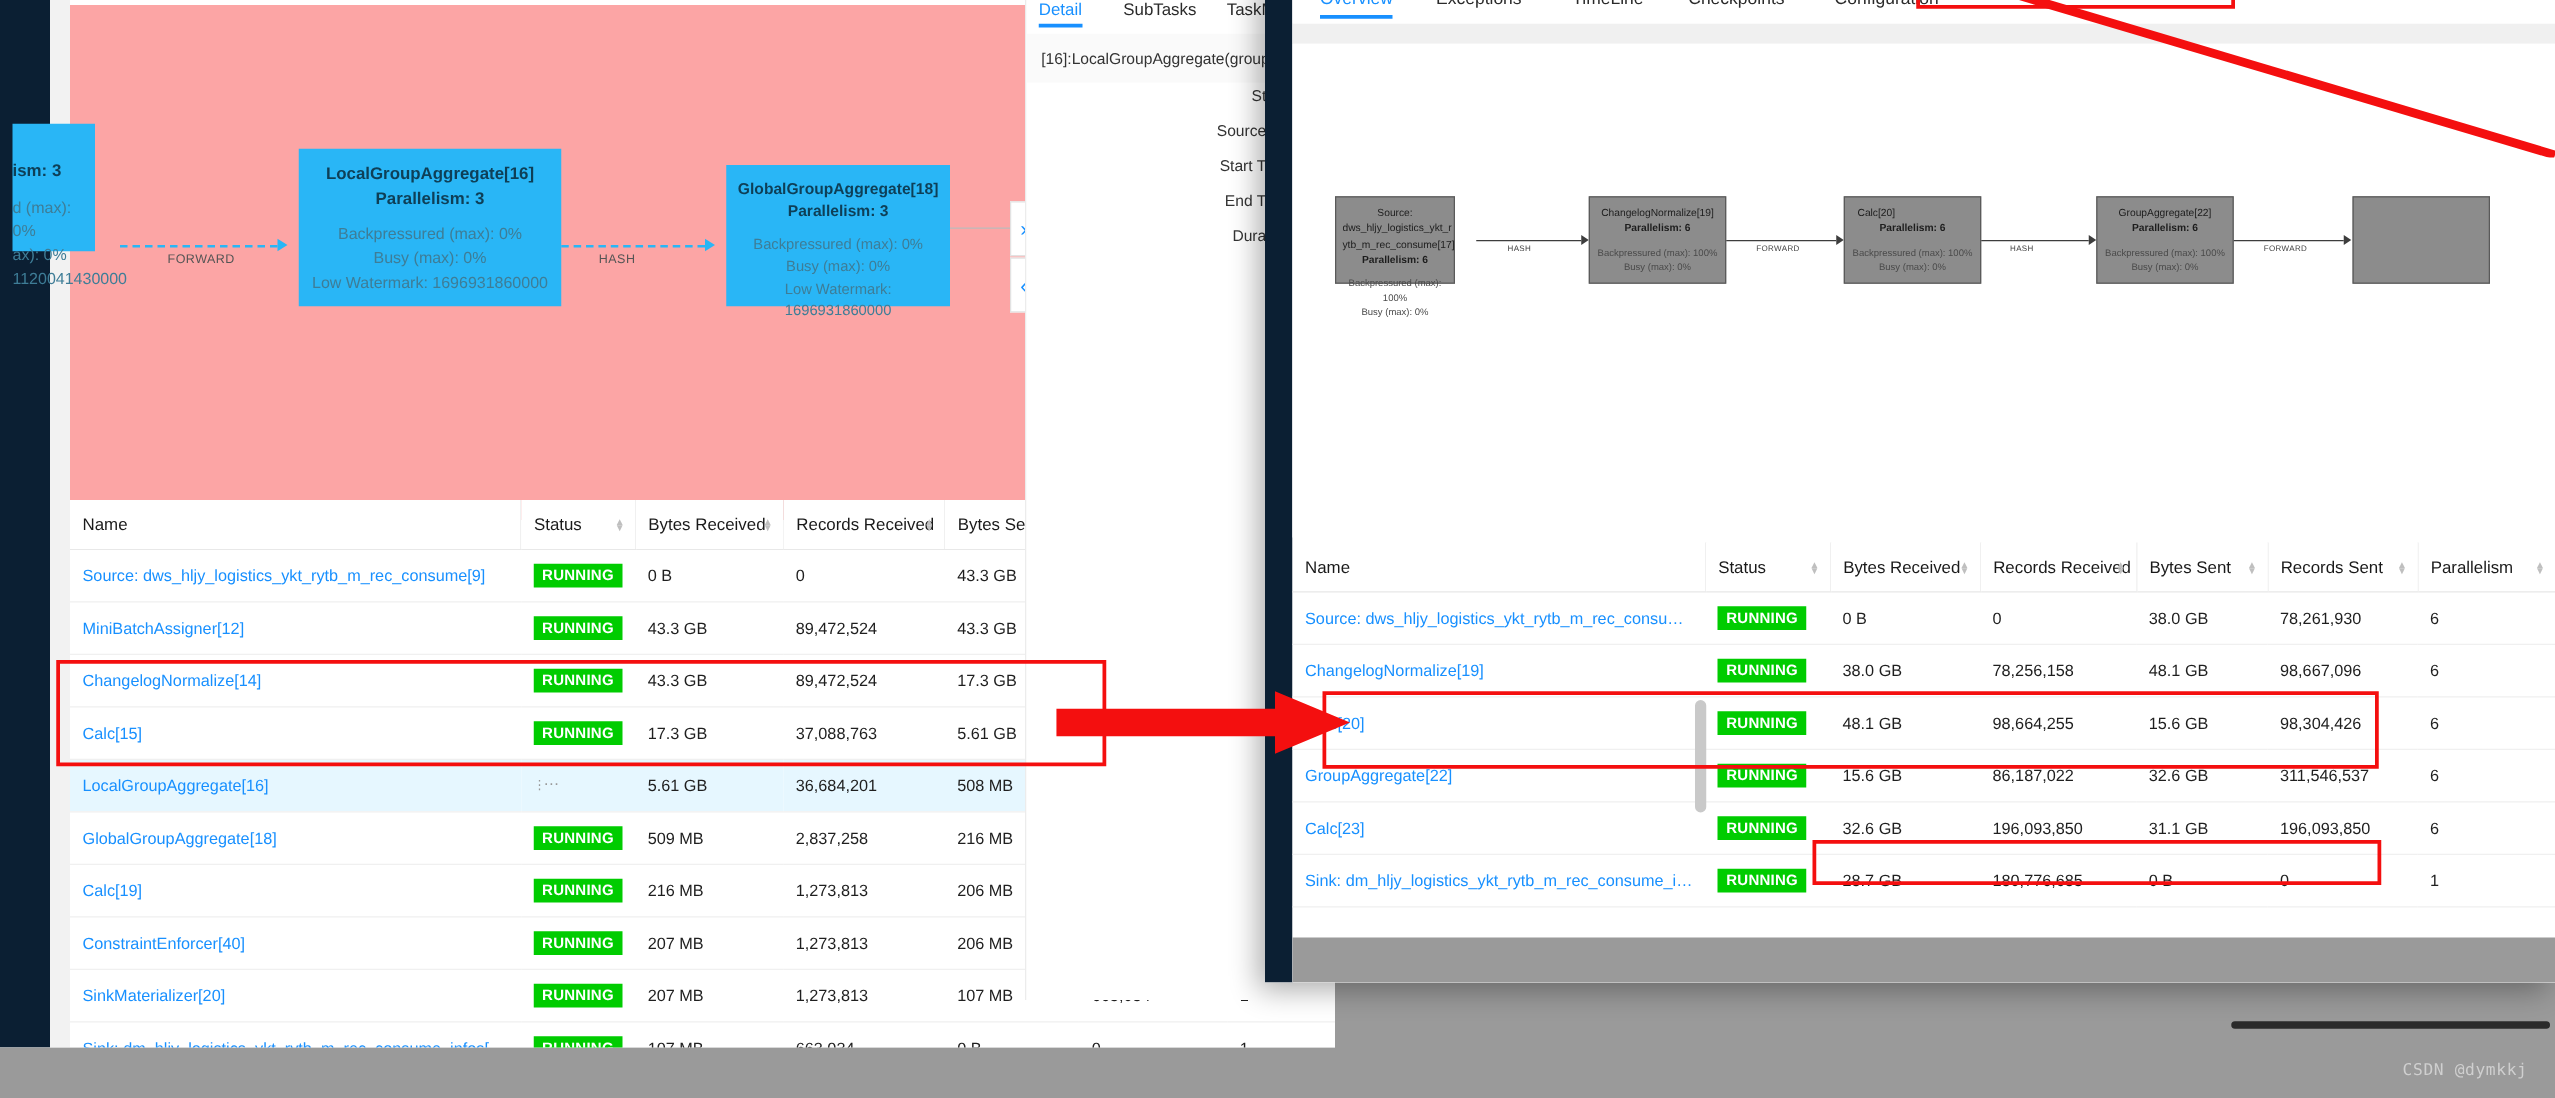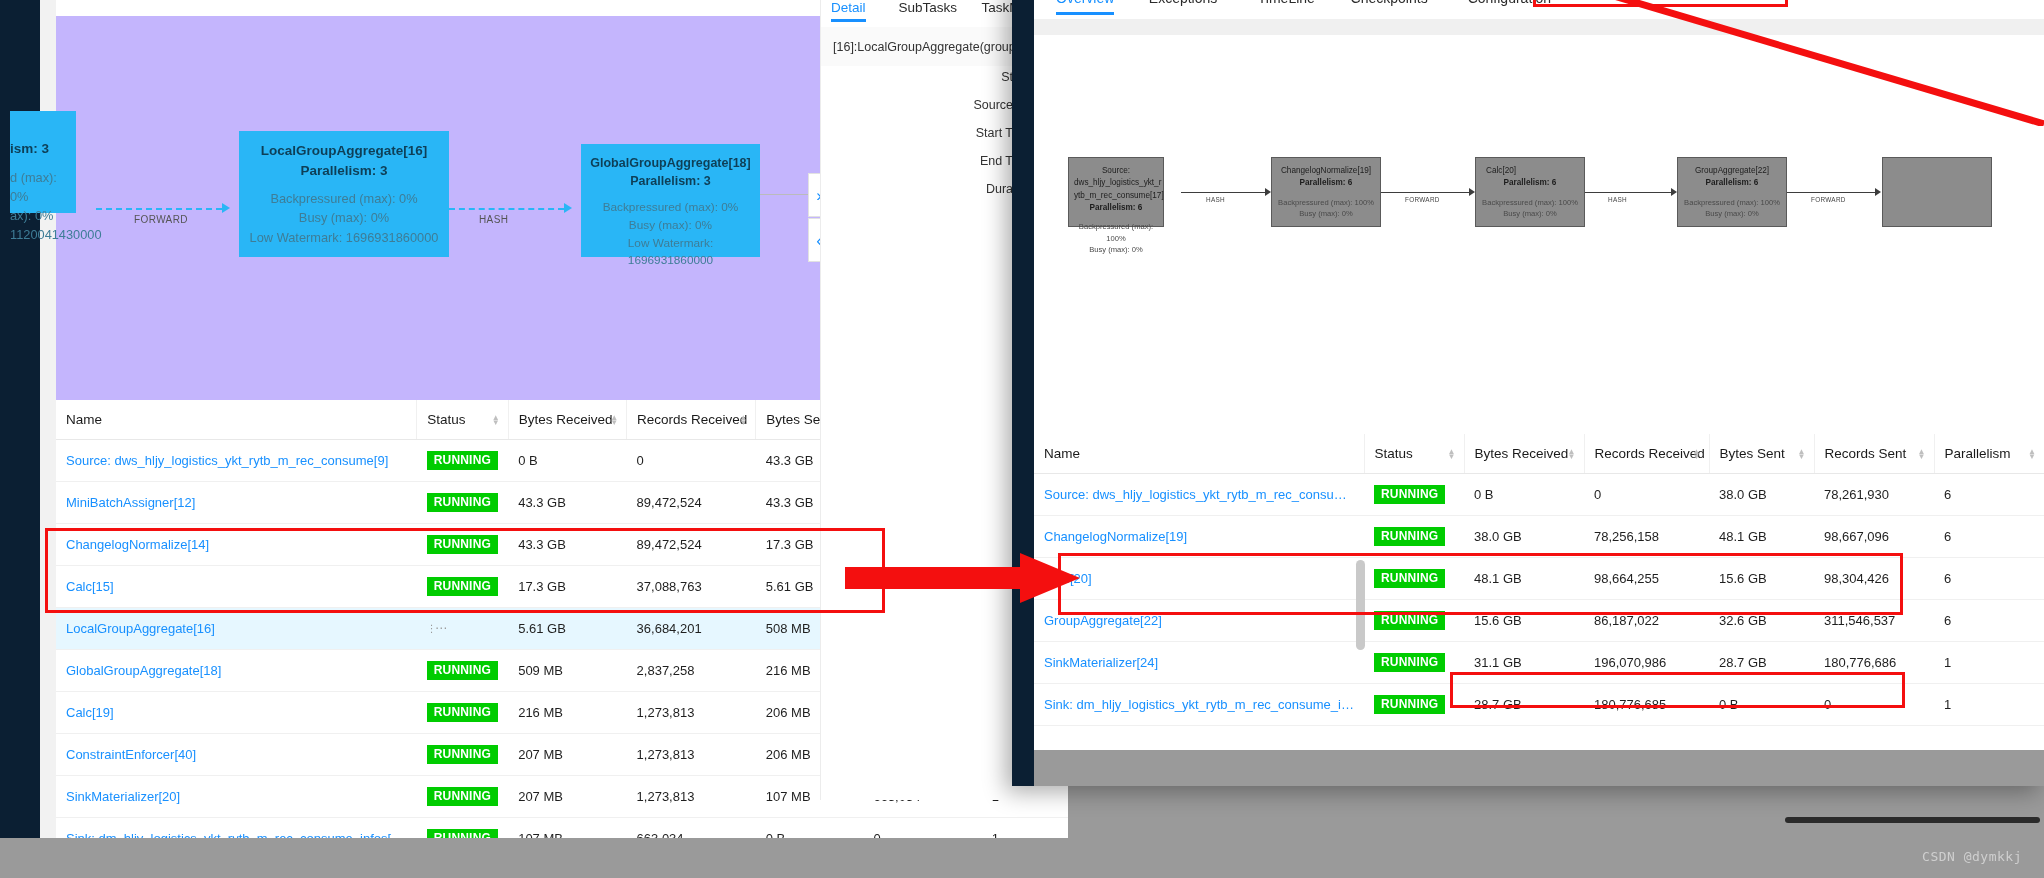--- a/index.html
+++ b/index.html
@@ -18,21 +18,21 @@
     position:absolute;left:0;top:0;width:40px;height:838px;background:#0b1f33;
   }
   #back-gap{
     position:absolute;left:40px;top:0;width:16px;height:838px;background:#f2f2f2;
   }
   #back-content{
     position:absolute;left:56px;top:0;width:1012px;height:838px;background:#fff;
   }
   
   #back-graph{
-    position:absolute;left:0;top:16px;width:1012px;height:412px;background:#c4b5fd;
+    position:absolute;left:0;top:4px;width:1012px;height:412px;background:#fca5a5;
   }
   .vx-node{
     position:absolute;background:#29b6f6;color:#0d3c52;
     text-align:center;box-sizing:border-box;padding:10px 8px;
     font-size:13.5px;line-height:1.45;
   }
   .vx-node .ttl{font-weight:700;color:#0e3f57;}
   .vx-node .sub{color:#3e7d97;margin-top:9px;font-size:12.8px;line-height:1.5;}
   .vx-edge{position:absolute;border-top:2px dashed #29b6f6;height:0;}
   .vx-arrow{
@@ -476,27 +476,27 @@
             <tr>
               <td class="name">GroupAggregate[22]</td>
               <td><span class="badge-running">RUNNING</span></td>
               <td>15.6 GB</td>
               <td>86,187,022</td>
               <td>32.6 GB</td>
               <td>311,546,537</td>
               <td>6</td>
             </tr>
             <tr>
-              <td class="name">SinkMaterializer[24]</td>
-              <td><span class="badge-running">RUNNING</span></td>
+              <td class="name">Calc[23]</td>
+              <td><span class="badge-running">RUNNING</span></td>
+              <td>32.6 GB</td>
+              <td>196,093,850</td>
               <td>31.1 GB</td>
-              <td>196,070,986</td>
-              <td>28.7 GB</td>
-              <td>180,776,686</td>
-              <td>1</td>
+              <td>196,093,850</td>
+              <td>6</td>
             </tr>
             <tr>
               <td class="name">Sink: dm_hljy_logistics_ykt_rytb_m_rec_consume_infos[24]</td>
               <td><span class="badge-running">RUNNING</span></td>
               <td>28.7 GB</td>
               <td>180,776,685</td>
               <td>0 B</td>
               <td>0</td>
               <td>1</td>
             </tr>

